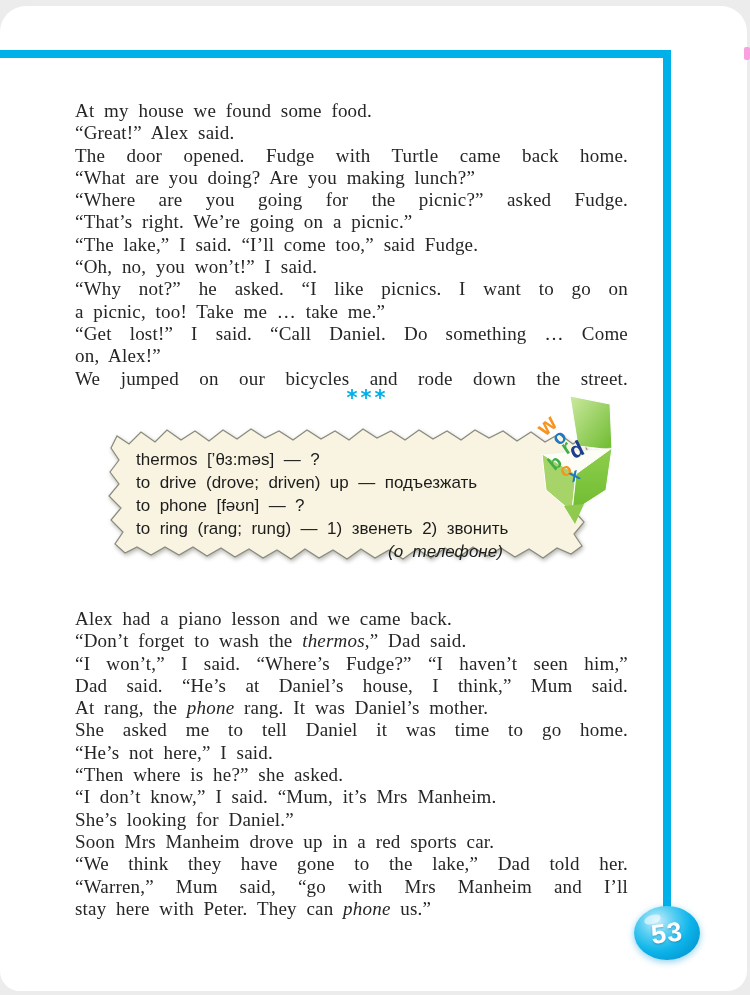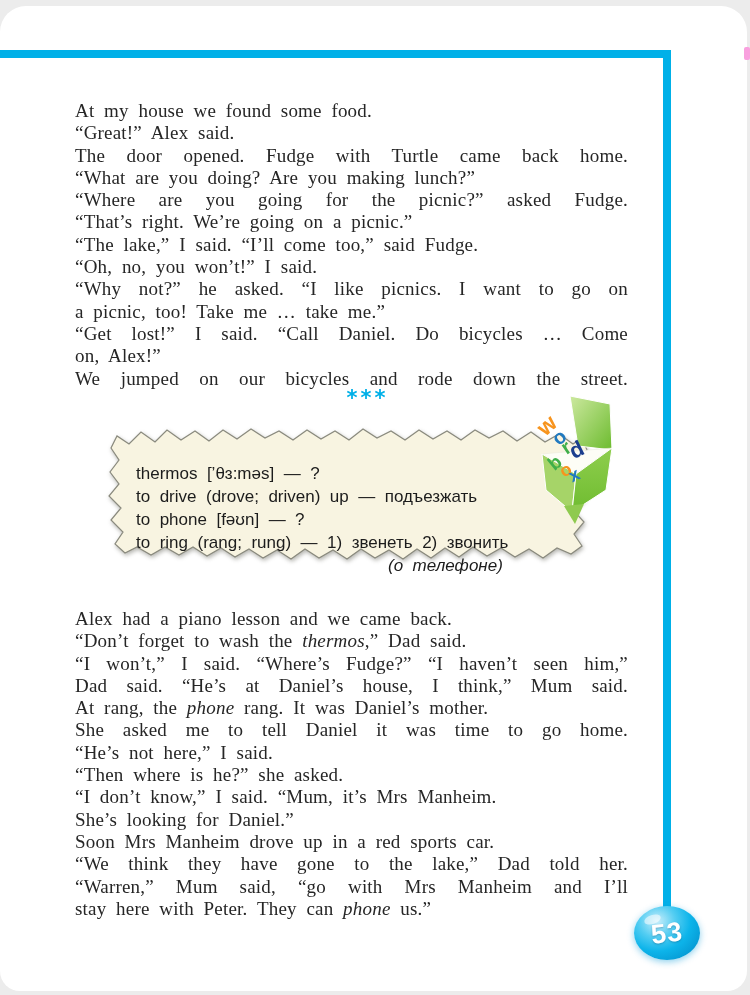--- a/index.html
+++ b/index.html
@@ -43,21 +43,21 @@
     text-align:center;text-indent:32px;
     font-family:"DejaVu Sans", sans-serif;font-weight:bold;
     font-size:21px;letter-spacing:3px;line-height:20px;
     color:var(--accent_cyan,#00b0e8);
   }
   
   .wordbox{position:absolute;left:103px;top:422px;width:487px;height:150px;z-index:2;}
   .wordbox svg{position:absolute;left:0;top:0;
     filter:drop-shadow(1.5px 2.5px 2px rgba(90,90,80,0.45));}
   .wb-text{
-    position:absolute;left:33px;top:40px;width:440px;
+    position:absolute;left:33px;top:26px;width:440px;
     font-family:"Liberation Sans", sans-serif;
     font-size:17px;line-height:23px;word-spacing:0.28em;color:#1c1c1c;
   }
   .wline{white-space:nowrap;}
   .wline.it{font-style:italic;}
   .wline.ind{padding-left:252px;}
   
   .logo{position:absolute;left:528px;top:392px;width:122px;height:138px;z-index:3;}
   .logo svg{position:absolute;left:0;top:0;}
   .ll{
@@ -101,21 +101,21 @@
     <div class="tline"><span>At my house we found some food.</span></div>
     <div class="tline"><span>“Great!” Alex said.</span></div>
     <div class="tline full"><span>The door opened. Fudge with Turtle came back home.</span></div>
     <div class="tline"><span>“What are you doing? Are you making lunch?”</span></div>
     <div class="tline full"><span>“Where are you going for the picnic?” asked Fudge.</span></div>
     <div class="tline"><span>“That’s right. We’re going on a picnic.”</span></div>
     <div class="tline"><span>“The lake,” I said. “I’ll come too,” said Fudge.</span></div>
     <div class="tline"><span>“Oh, no, you won’t!” I said.</span></div>
     <div class="tline full"><span>“Why not?” he asked. “I like picnics. I want to go on</span></div>
     <div class="tline"><span>a picnic, too! Take me … take me.”</span></div>
-    <div class="tline full"><span>“Get lost!” I said. “Call Daniel. Do bicycles … Come</span></div>
+    <div class="tline full"><span>“Get lost!” I said. “Call Daniel. Do something … Come</span></div>
     <div class="tline"><span>on, Alex!”</span></div>
     <div class="tline full"><span>We jumped on our bicycles and rode down the street.</span></div>
   </div>
 
 <div class="stars">***</div>
 
 <div class="wordbox">
   <svg width="487" height="150" viewBox="0 0 487 150">
     <polygon fill="#f8f4e1" stroke="#8a8a7e" stroke-width="1.2" points="
       8,26 14,14 26,22 38,10 52,20 64,8 78,18 92,9 106,19 120,8 134,17 148,7

